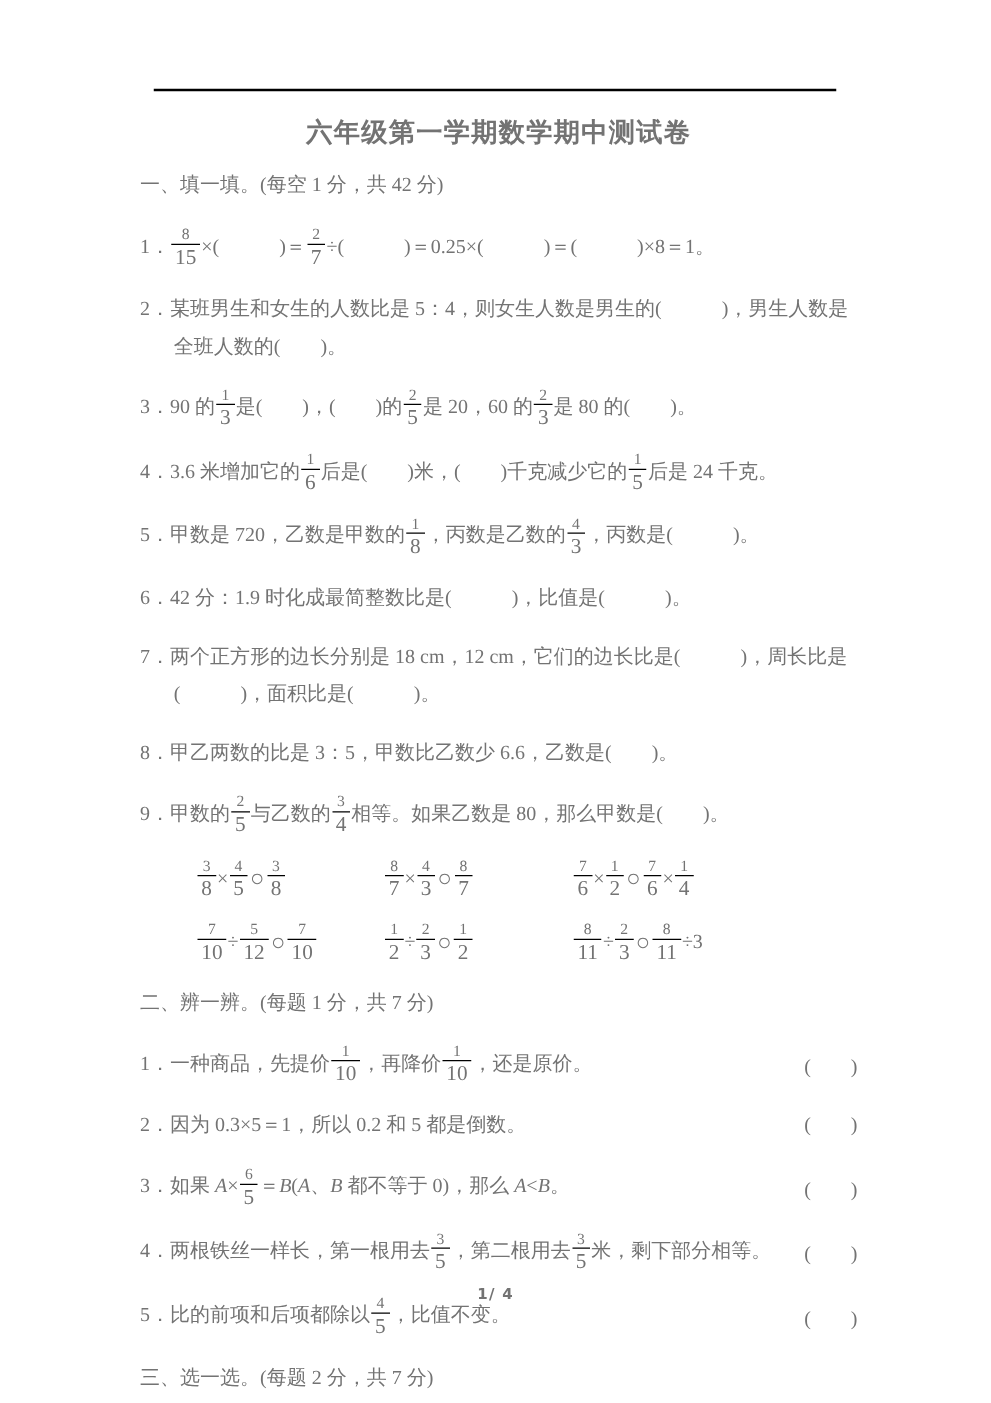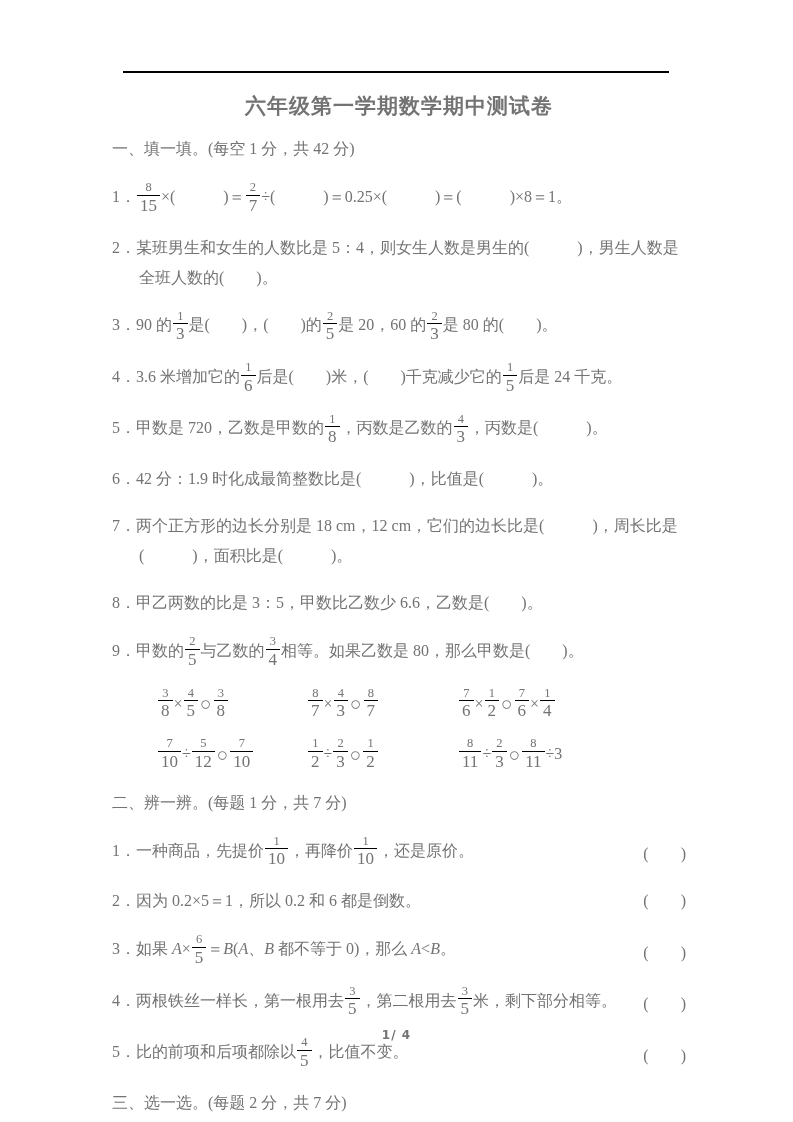--- a/index.html
+++ b/index.html
@@ -115,21 +115,21 @@
               <span class="num">8</span>
               <span class="den">11</span>
             </span>÷3</span>
         </div>
         <div class="sec-heading">二、辨一辨。(每题 1 分，共 7 分)</div>
         <div class="q tf">
           <span class="q-text">1．一种商品，先提价<span class="frac"><span class="num">1</span><span class="den">10</span></span>，再降价<span class="frac"><span class="num">1</span><span class="den">10</span></span>，还是原价。</span>
           <span class="tf-bracket">(　　)</span>
         </div>
         <div class="q tf">
-          <span class="q-text">2．因为 0.2×5＝1，所以 0.2 和 6 都是倒数。</span>
+          <span class="q-text">2．因为 0.3×5＝1，所以 0.2 和 5 都是倒数。</span>
           <span class="tf-bracket">(　　)</span>
         </div>
         <div class="q tf">
           <span class="q-text">3．如果 <span class="ital">A</span>×<span class="frac"><span class="num">6</span><span class="den">5</span></span>＝<span class="ital">B</span>(<span class="ital">A</span>、<span class="ital">B</span> 都不等于 0)，那么 <span class="ital">A</span>&lt;<span class="ital">B</span>。</span>
           <span class="tf-bracket">(　　)</span>
         </div>
         <div class="q tf">
           <span class="q-text">4．两根铁丝一样长，第一根用去<span class="frac"><span class="num">3</span><span class="den">5</span></span>，第二根用去<span class="frac"><span class="num">3</span><span class="den">5</span></span>米，剩下部分相等。</span>
           <span class="tf-bracket">(　　)</span>
         </div>

